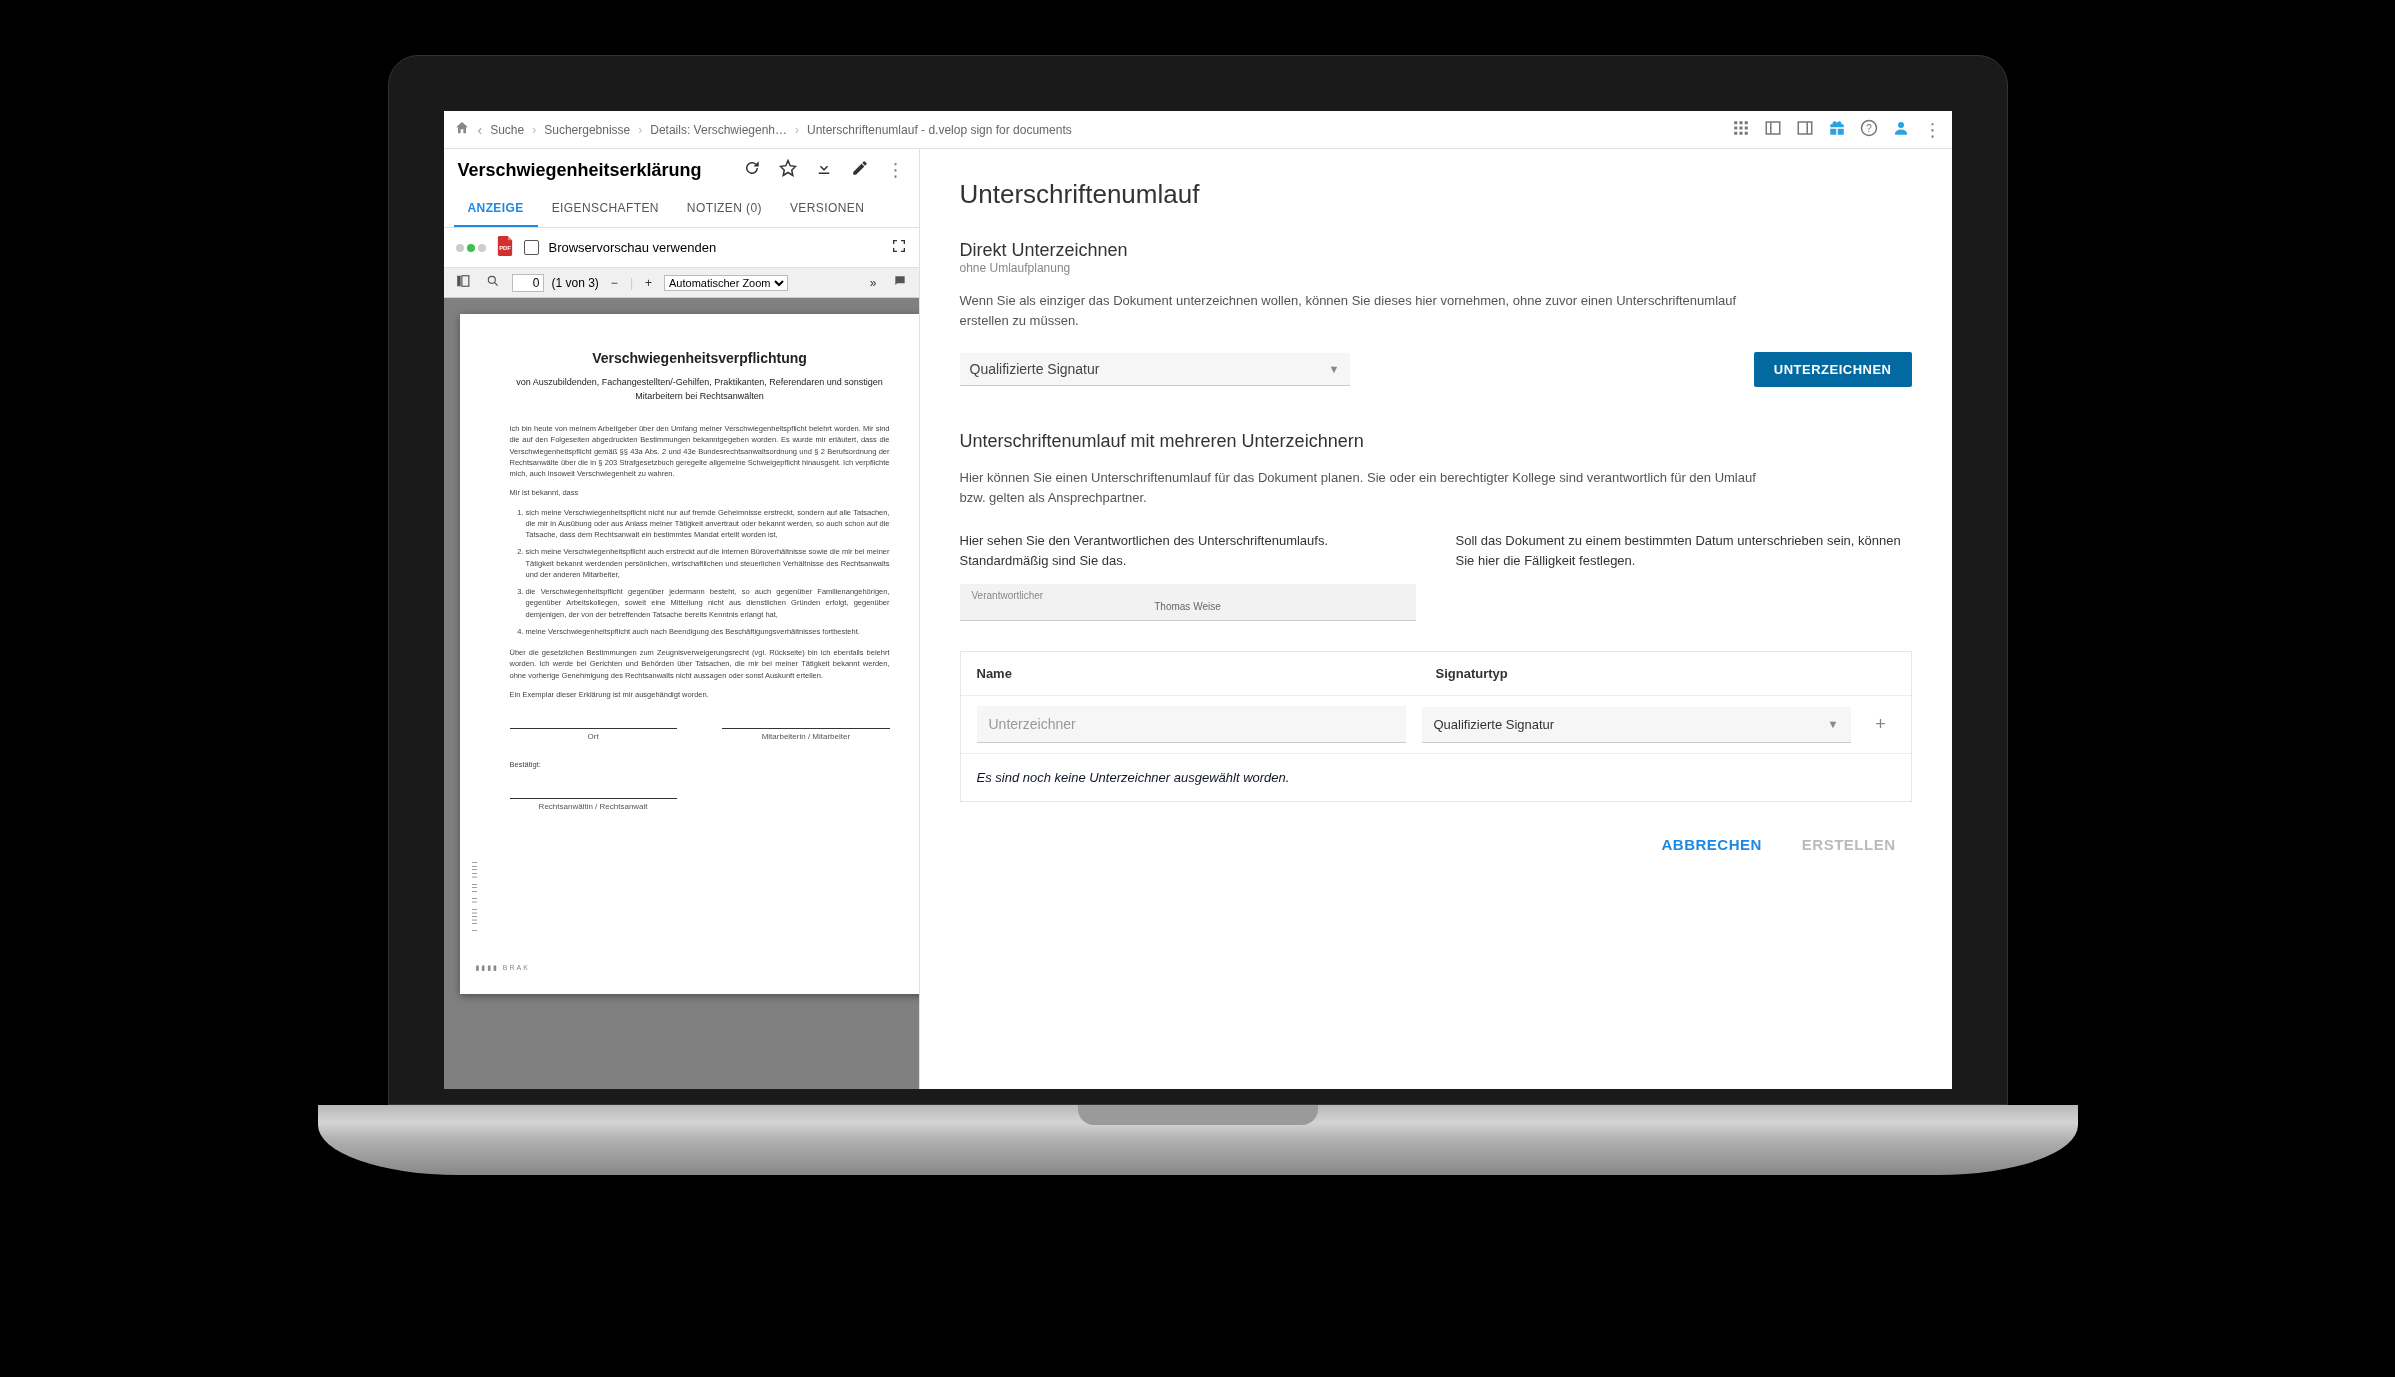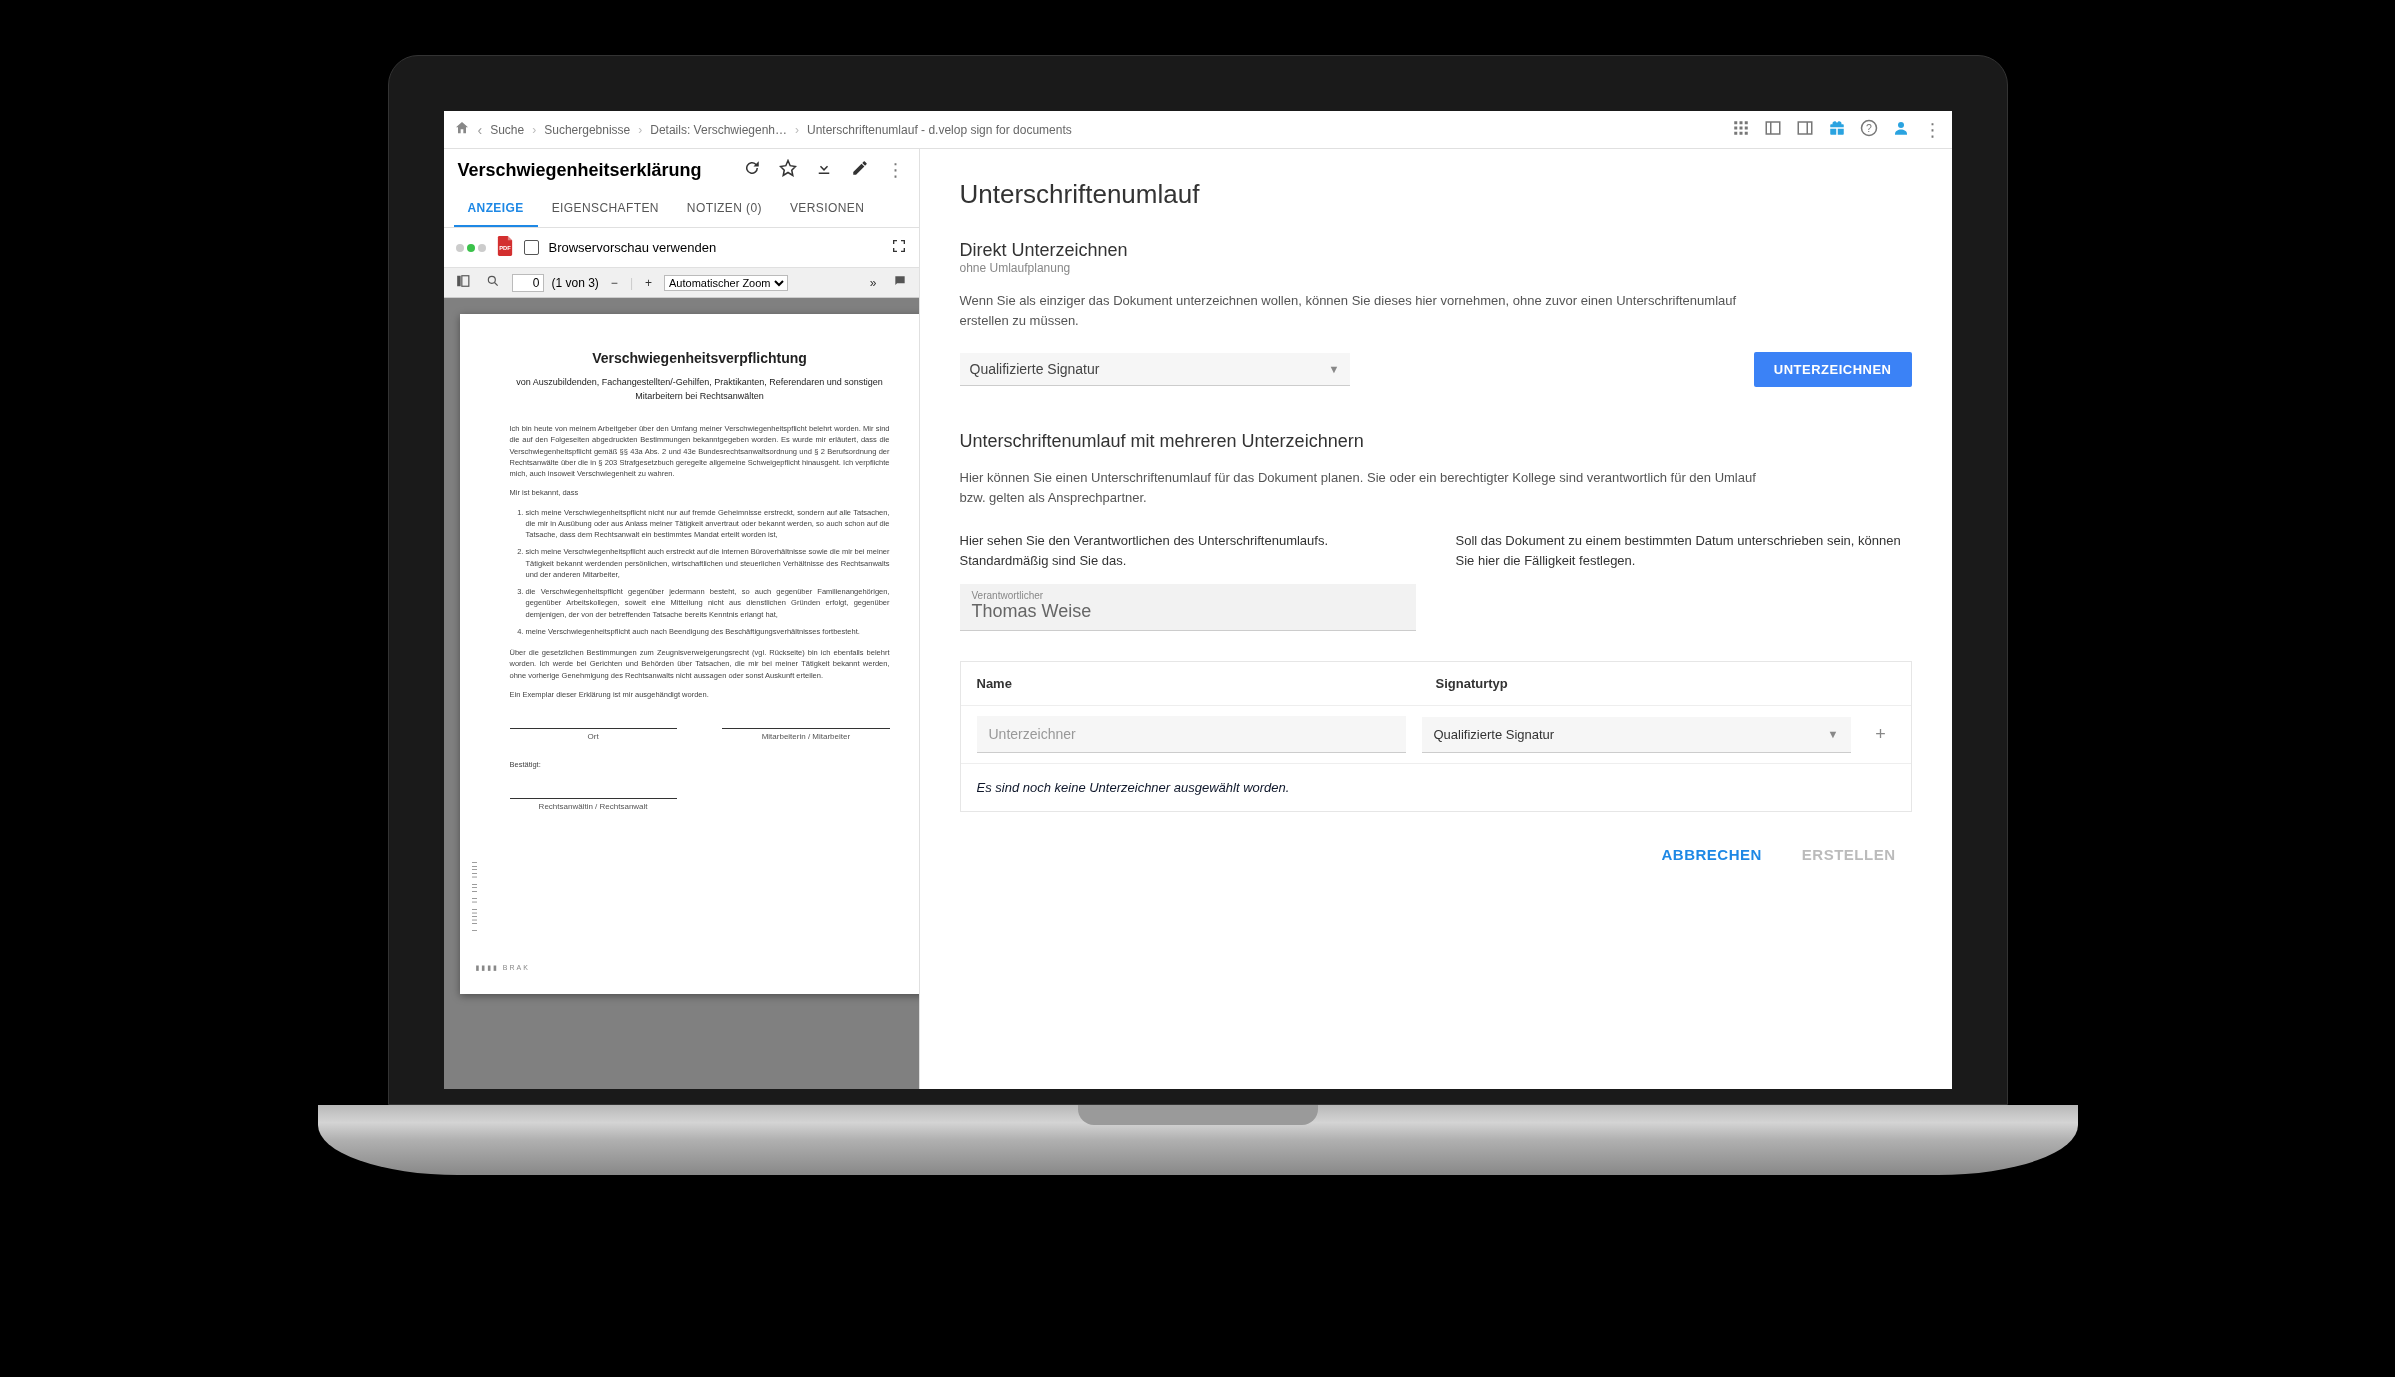--- a/index.html
+++ b/index.html
@@ -97,33 +97,33 @@
   .right .muted { font-size: 12px; color: #888; }
   .right .desc { font-size: 13px; color: #555; margin-top: 16px; line-height: 1.5; max-width: 820px; }
   .sign-row { display: flex; align-items: center; gap: 24px; margin-top: 22px; }
   .select {
     width: 390px; border-bottom: 1px solid #ccc; padding: 8px 10px;
     display: flex; justify-content: space-between; align-items: center; font-size: 14px; color: #444;
     background: #f6f6f6;
   }
   .select .arrow { color: #888; font-size: 11px; }
   .btn-primary {
-    margin-left: auto; background: #3b82f6; color: #fff; padding: 10px 20px;
+    margin-left: auto; background: #0369a1; color: #fff; padding: 10px 20px;
     font-size: 13px; letter-spacing: .5px; font-weight: 600; border: none; border-radius: 2px;
   }
   .section2 { margin-top: 44px; }
   .two-col { display: flex; gap: 40px; margin-top: 24px; }
   .col { flex: 1; }
   .col .label-help { font-size: 13px; color: #333; margin-bottom: 14px; line-height: 1.5; }
   .field {
     background: #f2f2f2; border-bottom: 1px solid #ccc; padding: 6px 12px 8px 12px;
     display: flex; flex-direction: column; position: relative;
   }
   .field .fl { font-size: 10px; color: #888; }
-  .field .fv { font-size: 18px; color: #666; }
+  .field .fv { font-size: 10px; color: #666; text-align: center; }
   .field .placeholder { color: #999; font-size: 14px; padding: 8px 0; }
   .cal-ico { position: absolute; right: 10px; top: 50%; transform: translateY(-50%); color: #666; }
   
   .tablewrap { border: 1px solid #e6e6e6; margin-top: 30px; }
   .thead { display: flex; padding: 14px 16px; font-size: 13px; font-weight: 600; color: #333; border-bottom: 1px solid #eee; }
   .thead .c1 { flex: 1; }
   .thead .c2 { flex: 1; }
   .trow { display: flex; align-items: center; padding: 10px 16px; gap: 16px; border-bottom: 1px solid #eee; }
   .trow .input {
     flex: 1; background: #f6f6f6; border-bottom: 1px solid #ccc; padding: 10px 12px;

